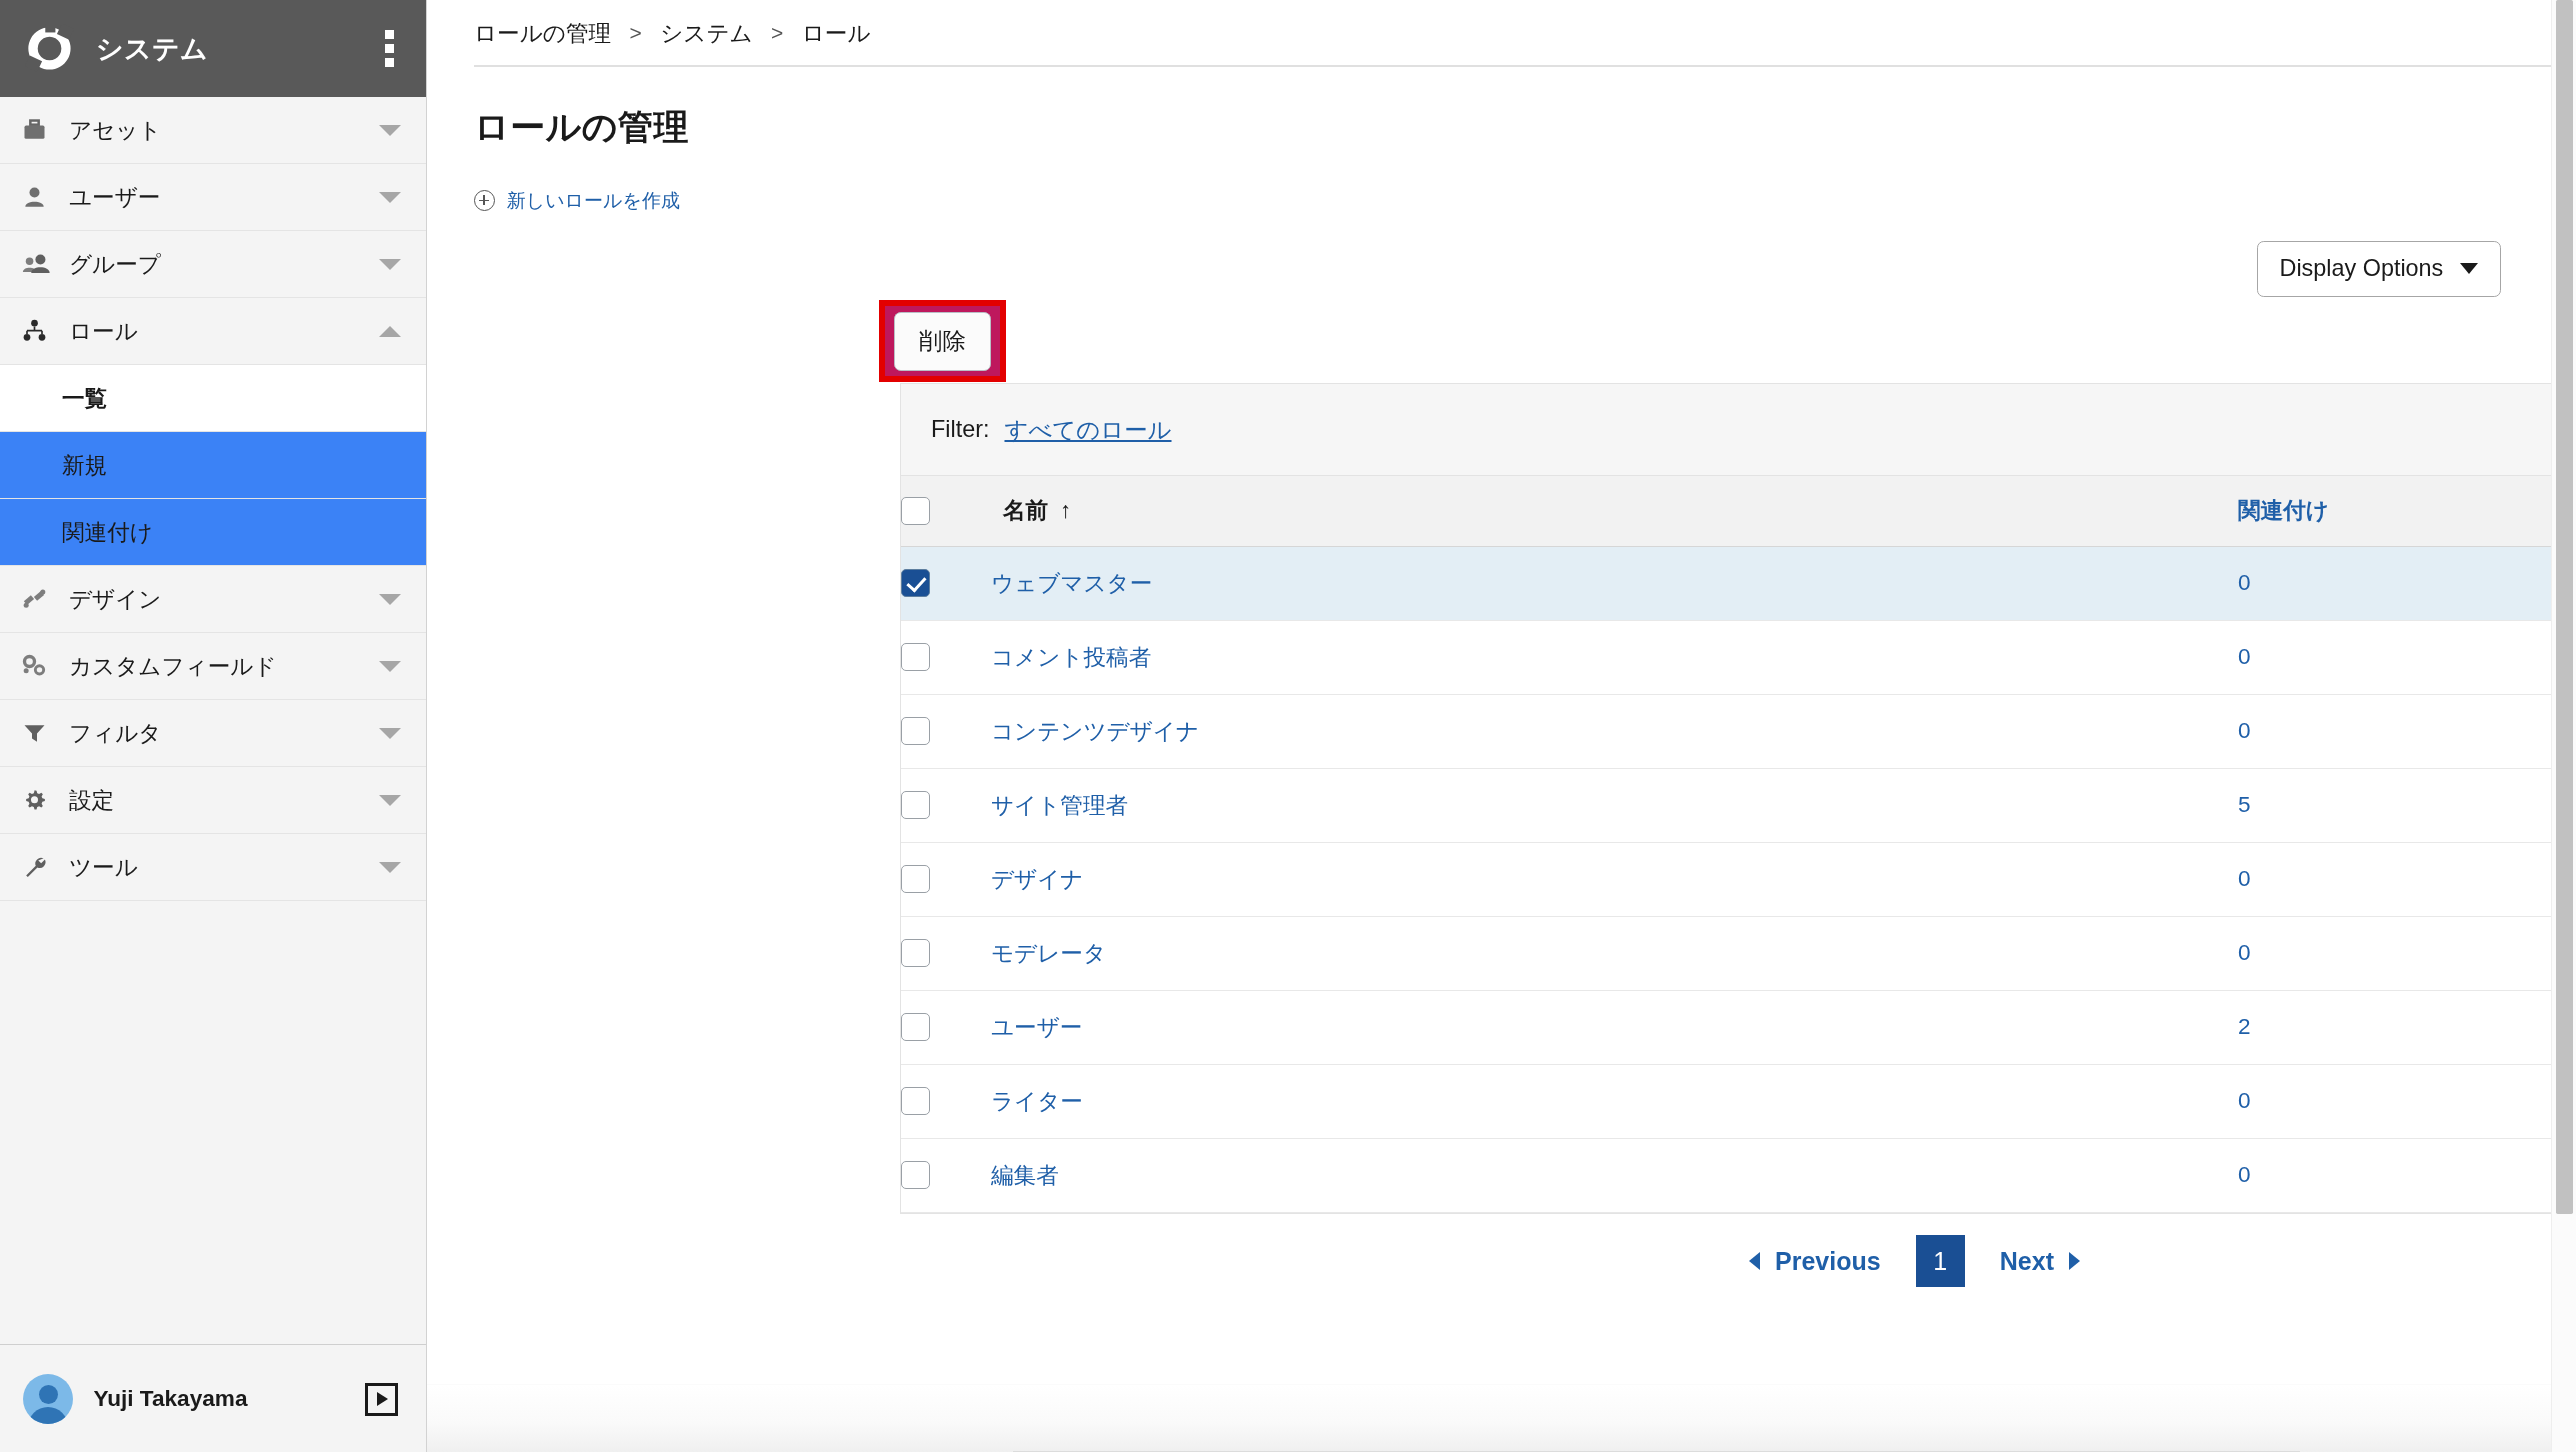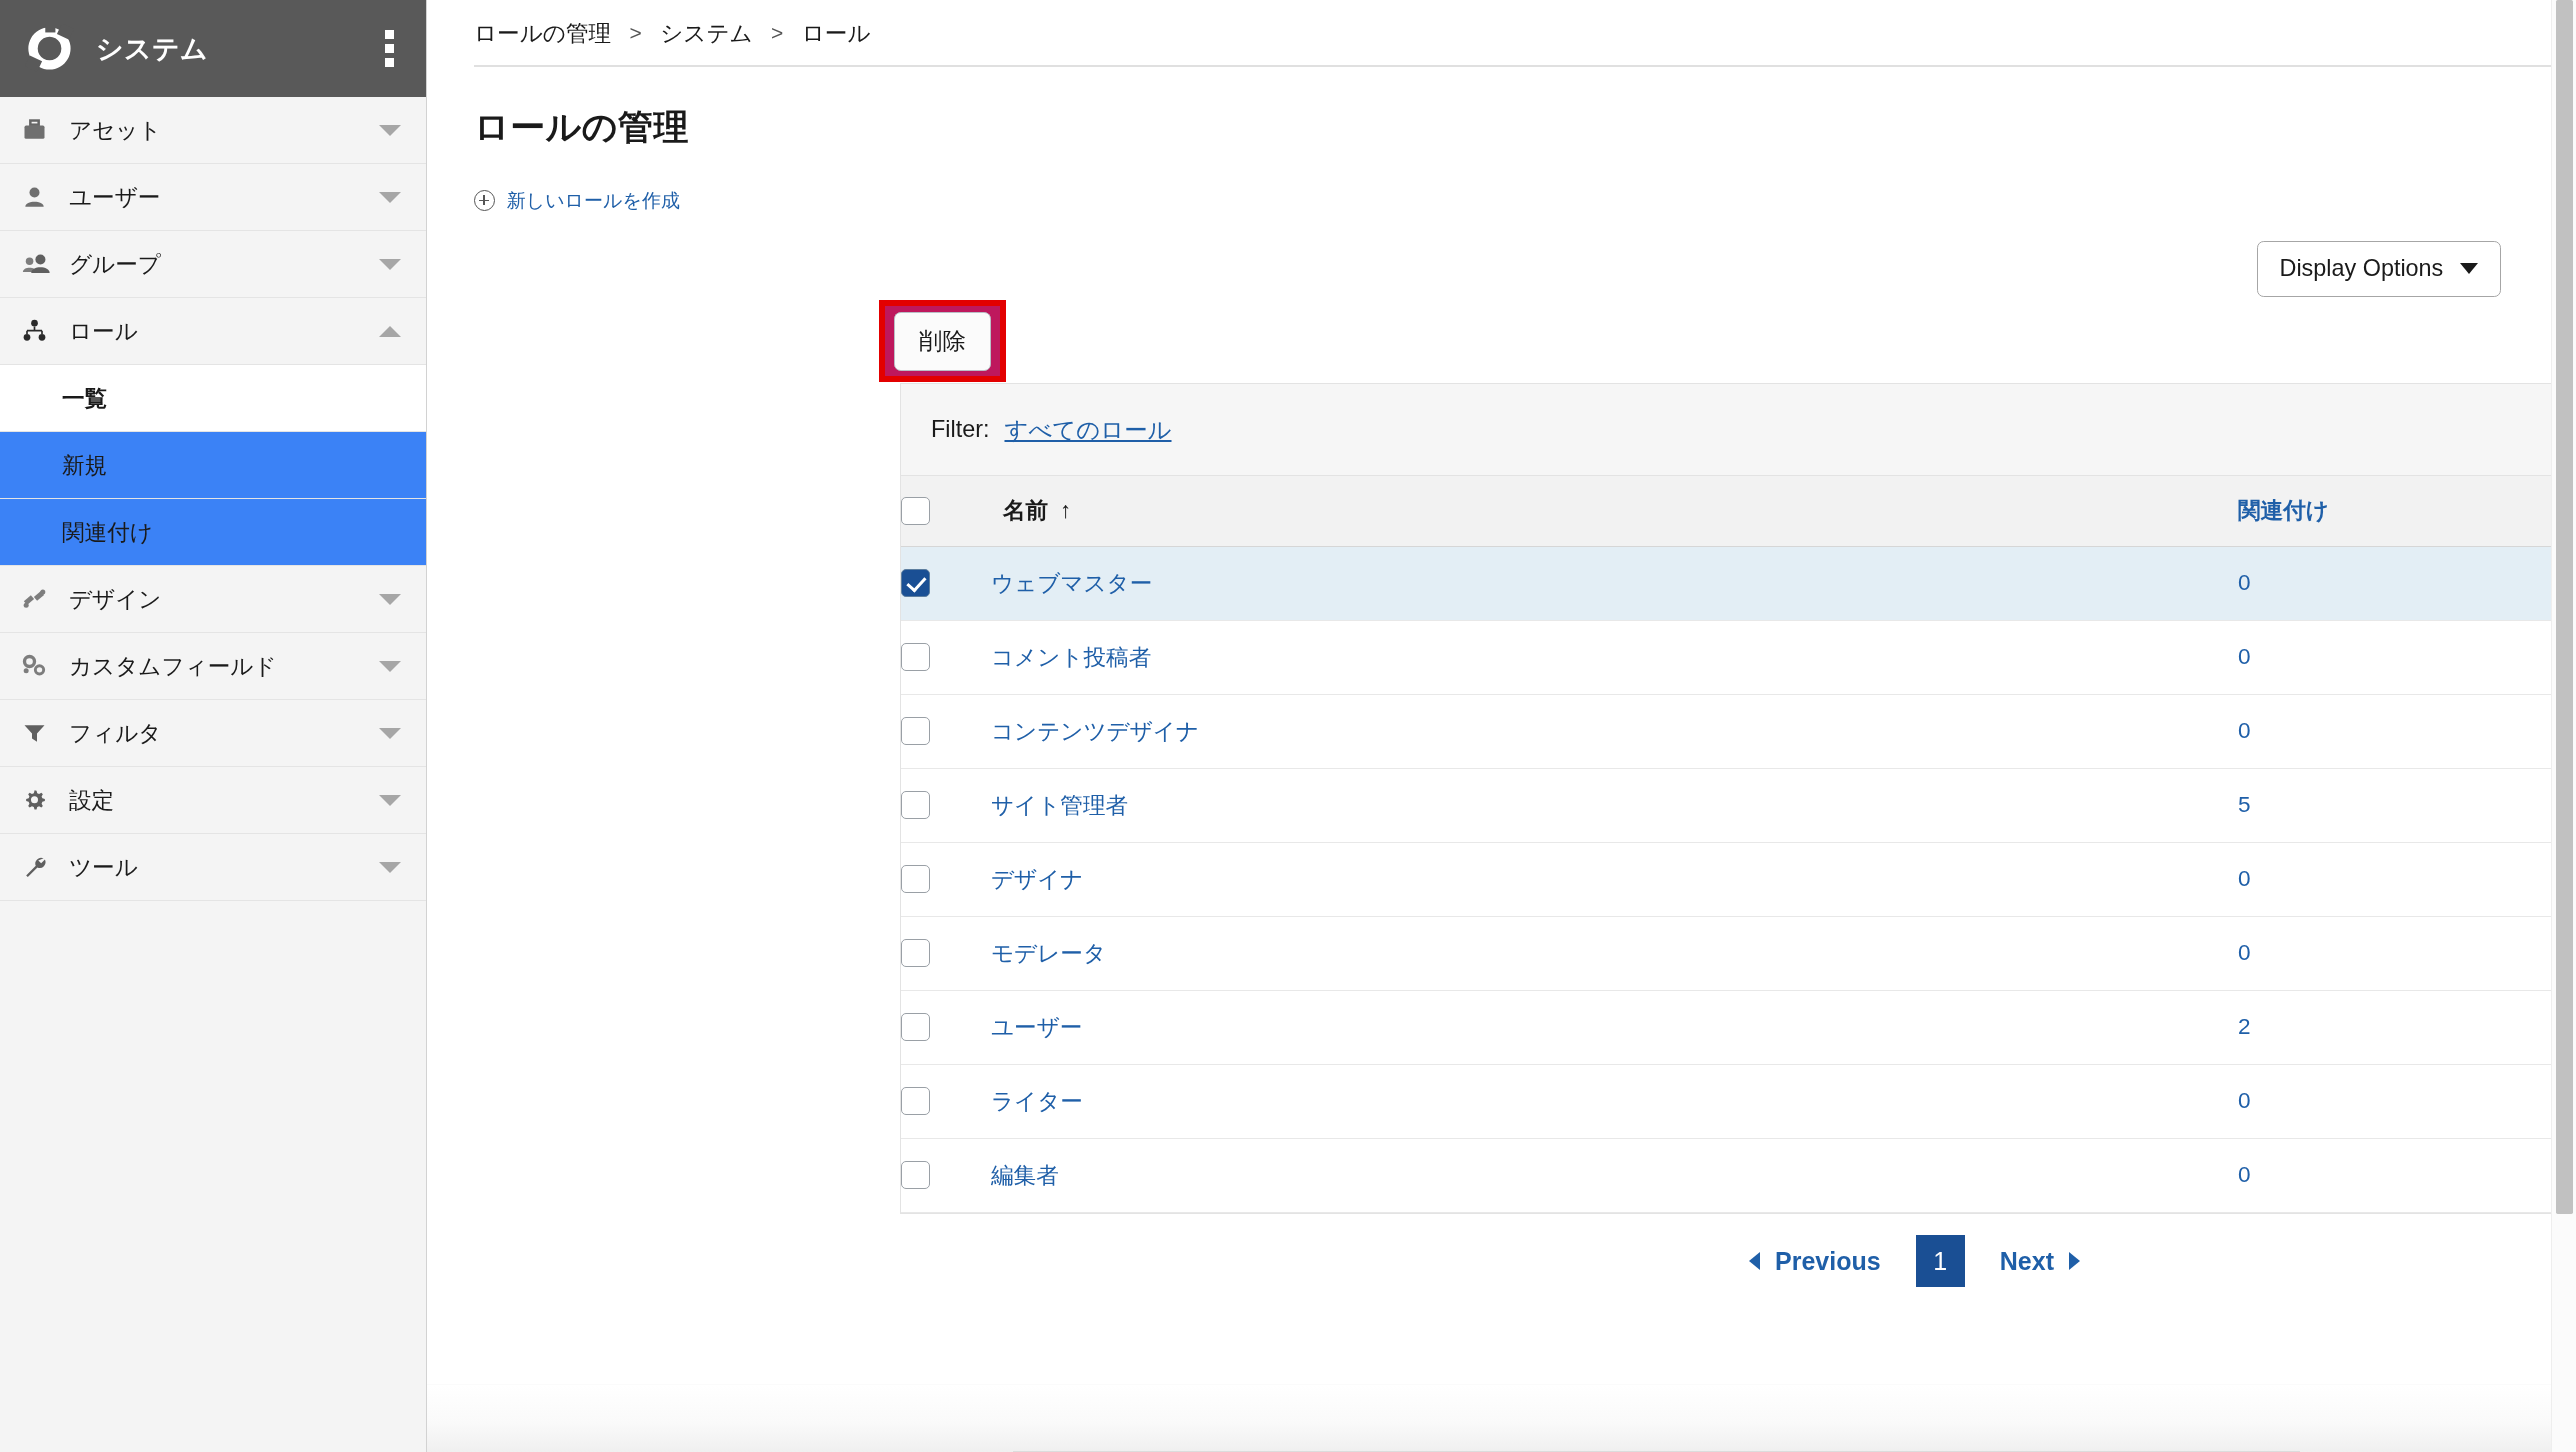--- a/index.html
+++ b/index.html
@@ -642,20 +642,30 @@
           <svg width="25" height="23.4" viewBox="0 0 30 28">
             <path d="M26 4 a7 7 0 0 0-9.5 9L5 24.5 l2 2 L18.5 15 A7 7 0 0 0 27.5 5.5 L23 10 l-3.5-3.5z" fill="#5f5f5f"></path>
           </svg>
         </span>
         <span class="nav-label">ツール</span>
         <span class="chev down"></span>
       </div>
 
     </nav>
 
+    <div class="sidebar-footer">
+      <div class="avatar">
+        <div class="head"></div>
+        <div class="body"></div>
+      </div>
+      <div class="user-name">Yuji Takayama</div>
+      <div class="logout-btn">
+        <span class="tri"></span>
+      </div>
+    </div>
   </aside>
 
   <main class="main">
 
     <div class="breadcrumb">
       <span class="crumb">ロールの管理</span>
       <span class="sep">&gt;</span>
       <span class="crumb">システム</span>
       <span class="sep">&gt;</span>
       <span class="crumb">ロール</span>

